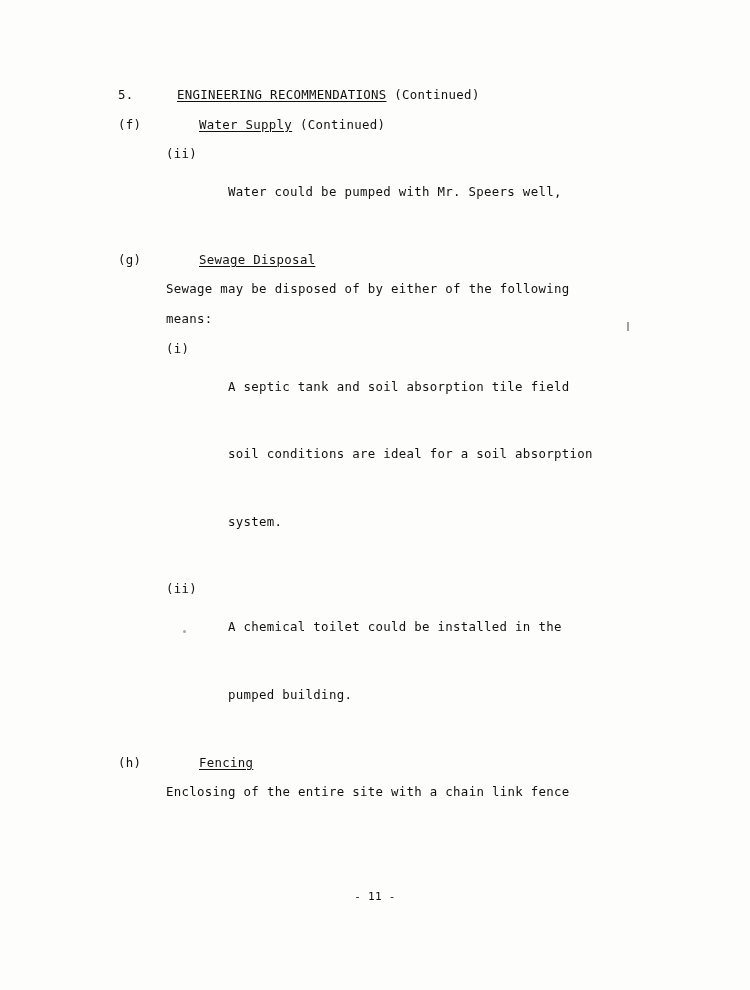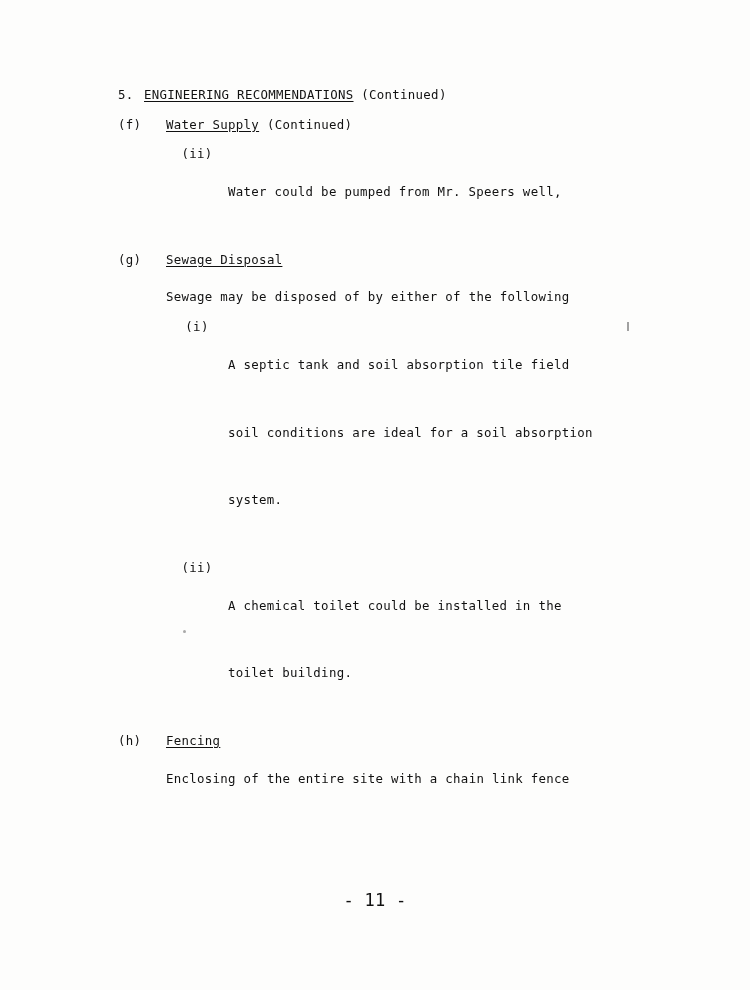--- a/index.html
+++ b/index.html
@@ -40,40 +40,41 @@
   }
   .marker {
     flex: 0 0 auto;
     white-space: pre;
     font-size: 12.4px;
     line-height: 29.6px;
     letter-spacing: 0.3px;
   }
   .marker-sec   { width: 26px; }
   .marker-alpha { width: 48px; }
-  .marker-rom   { width: 62px; text-align: center; }
+  .marker-rom   { width: 62px; }
   .body-text {
     flex: 1 1 auto;
     white-space: pre-wrap;
   }
   .u {
     text-decoration: underline;
     text-underline-offset: 2px;
+    margin-left: 33px;
   }
   .blk-sec   { margin-left: 0px; }
   .blk-alpha { margin-left: 0px; }
   .blk-rom   { margin-left: 48px; }
-  .para      { margin-left: 48px; margin-top: 8px; }
+  .para      { margin-left: 48px; }
   .footer {
     position: absolute;
     left: 0;
     top: 890px;
     width: 750px;
     text-align: center;
-    font-size: 17px;
+    font-size: 11px;
     letter-spacing: 0.3px;
     white-space: pre;
   }
   .stray-mark {
     position: absolute;
     left: 627px;
     top: 322px;
     width: 2px;
     height: 9px;
     background: #555;
@@ -103,47 +104,48 @@
     </div>
 
     <div class="row blk-alpha">
       <span class="marker marker-alpha">(f)</span>
       <span class="line body-text"><span class="u">Water Supply</span> <span>(Continued)</span></span>
     </div>
 
     <div class="row blk-rom">
       <span class="marker marker-rom">(ii)</span>
       <span class="body-text">
-        <div class="line">Water could be pumped from Mr. Speers well,</div>
+        <div class="line">Water could be pumped with Mr. Speers well,</div>
       </span>
     </div>
 
     <div class="row blk-alpha">
       <span class="marker marker-alpha">(g)</span>
       <span class="line body-text"><span class="u">Sewage Disposal</span></span>
     </div>
 
     <div class="para">
       <div class="line">Sewage may be disposed of by either of the following</div>
+      <div class="line">means:</div>
     </div>
 
     <div class="row blk-rom">
       <span class="marker marker-rom">(i)</span>
       <span class="body-text">
         <div class="line">A septic tank and soil absorption tile field</div>
         <div class="line">soil conditions are ideal for a soil absorption</div>
         <div class="line">system.</div>
       </span>
     </div>
 
     <div class="row blk-rom">
       <span class="marker marker-rom">(ii)</span>
       <span class="body-text">
         <div class="line">A chemical toilet could be installed in the</div>
-        <div class="line">toilet building.</div>
+        <div class="line">pumped building.</div>
       </span>
     </div>
 
     <div class="row blk-alpha">
       <span class="marker marker-alpha">(h)</span>
       <span class="line body-text"><span class="u">Fencing</span></span>
     </div>
 
     <div class="para">
       <div class="line">Enclosing of the entire site with a chain link fence</div>

